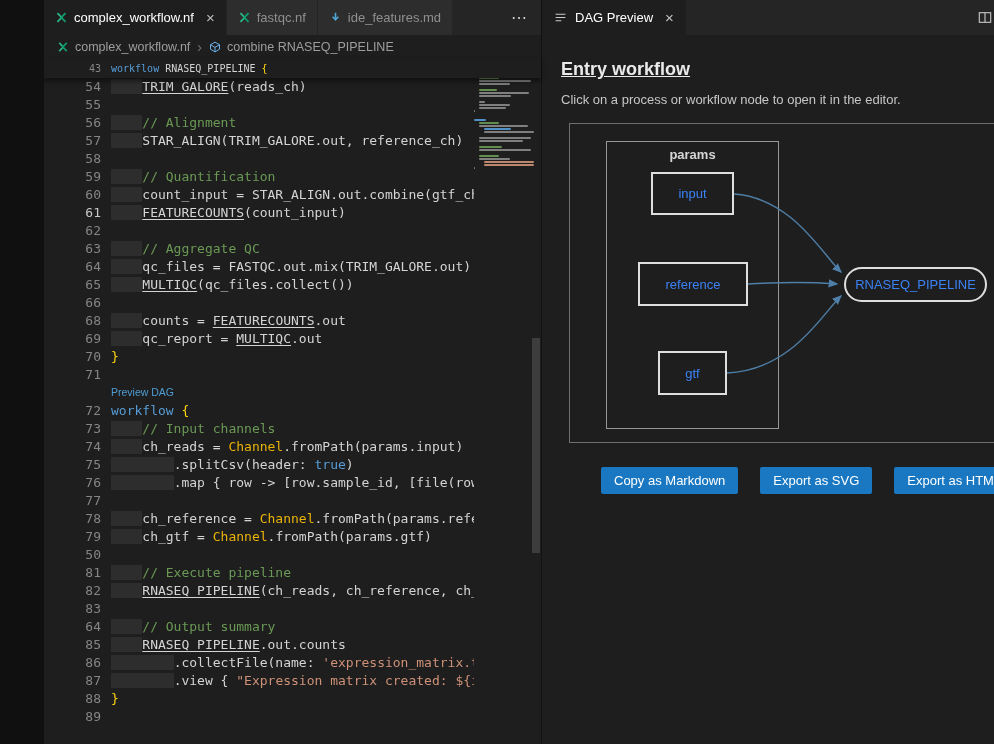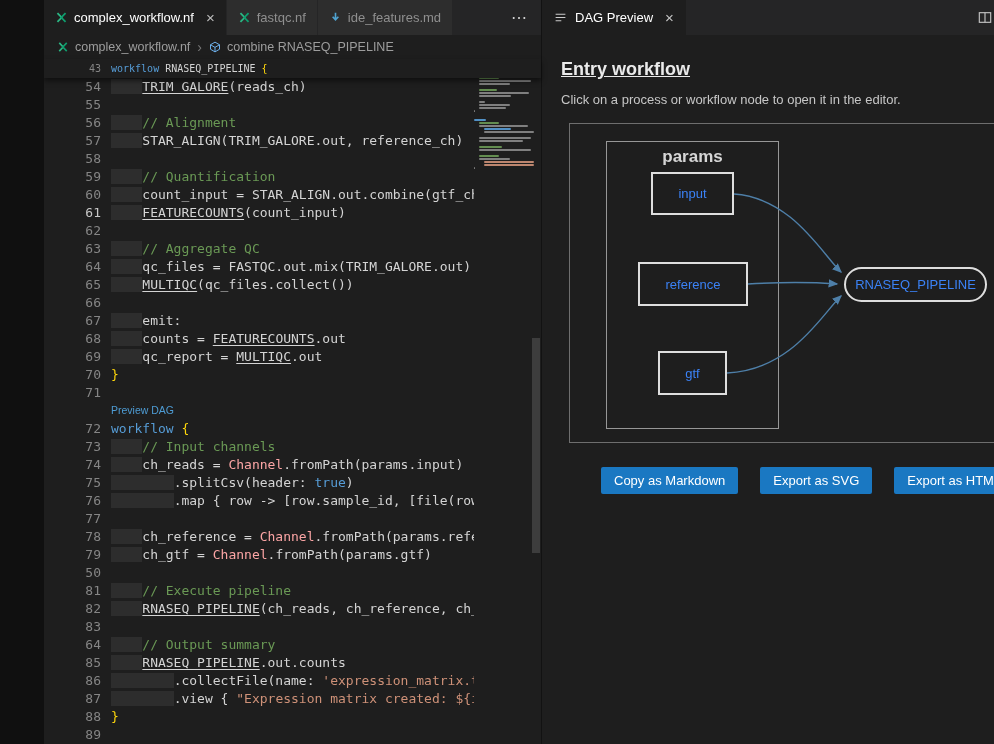--- a/index.html
+++ b/index.html
@@ -28,21 +28,21 @@
   .codetext{white-space:pre;}
 
   .code{position:absolute;top:78px;left:0;right:67px;bottom:0;overflow:hidden;font-size:13px;}
   .row{height:18px;line-height:18px;display:flex;white-space:pre;}
   .row.current .gut{color:#c8c8c8;}
   .tok{white-space:pre;}
   .tok.ind{background:rgba(255,255,255,0.07);}
   .tok.kw{color:#569cd6;}
   .tok.cm{color:#6a9955;}
   .tok.st{color:#ce9178;}
-  .tok.ty{color:#fca5a5;}
+  .tok.ty{color:#eab308;}
   .tok.br{color:#ffd70b;}
   .tok.u{color:#d4d4d4;text-decoration:underline;text-underline-offset:2px;}
   .lens{font-family:"Liberation Sans",sans-serif;font-size:10.5px;color:#4e9cd4;line-height:17px;cursor:pointer;}
 
   .minimap{position:absolute;top:60px;right:10px;width:57px;bottom:0;background:#1e1e1e;padding-top:2px;}
   .mbar{height:2px;margin-bottom:1px;border-radius:1px;}
   .vscroll{position:absolute;top:60px;right:0;width:10px;bottom:0;}
   .vthumb{position:absolute;top:278px;height:215px;left:1px;right:1px;background:rgba(121,121,121,0.35);}
 
   
@@ -51,21 +51,21 @@
   .panel-tab{display:flex;align-items:center;gap:8px;padding:0 12px;background:#1e1e1e;color:#fff;font-size:13px;cursor:pointer;}
   .panel-tab .close{color:#c5c5c5;font-size:15px;margin-left:4px;}
   .panel-actions{margin-left:auto;display:flex;align-items:center;gap:16px;padding-right:14px;color:#c5c5c5;}
   .panel-actions .more{font-size:16px;cursor:pointer;}
   .panel-body{padding:14px 19px 0 19px;}
   .panel-title{font-size:18px;font-weight:bold;color:#eaeaea;margin:10px 0 0 0;text-decoration:underline;}
   .panel-desc{font-size:13px;color:#c6c6c6;margin:12px 0 0 0;}
 
   .dag{position:relative;margin:16px 0 0 8px;width:448px;height:320px;border:1px solid #6e6e6e;background:#1e1e1e;}
   .params-box{position:absolute;left:36px;top:17px;width:173px;height:288px;border:1px solid #979797;}
-  .params-label{position:absolute;top:5px;left:0;right:0;text-align:center;color:#d6d6d6;font-size:17px;font-weight:bold;}
+  .params-label{position:absolute;top:5px;left:0;right:0;text-align:center;color:#d6d6d6;font-size:13px;font-weight:bold;}
   .dnode{position:absolute;display:flex;align-items:center;justify-content:center;border:2px solid #dedede;
          background:#1e1e1e;color:#3b82f6;font-size:13px;z-index:2;cursor:pointer;}
   .n-input{left:81px;top:48px;width:83px;height:43px;}
   .n-reference{left:68px;top:138px;width:110px;height:44px;}
   .n-gtf{left:88px;top:227px;width:69px;height:44px;}
   .n-pipeline{left:274px;top:143px;width:143px;height:35px;border-radius:18px;}
   .edges{position:absolute;left:0;top:0;z-index:1;}
   .edge{fill:none;stroke:var(--edge);stroke-width:1.4px;}
   .arrow{fill:var(--edge);}
 
@@ -130,21 +130,20 @@
         <div class="row"><span class="gut">57</span><span class="codetext"><span class="tok ind">    </span><span class="tok">STAR_ALIGN(TRIM_GALORE.out, reference_ch)</span></span></div>
         <div class="row"><span class="gut">58</span><span class="codetext"></span></div>
         <div class="row"><span class="gut">59</span><span class="codetext"><span class="tok ind">    </span><span class="tok cm">// Quantification</span></span></div>
         <div class="row"><span class="gut">60</span><span class="codetext"><span class="tok ind">    </span><span class="tok">count_input = STAR_ALIGN.out.combine(gtf_ch)</span></span></div>
         <div class="row current"><span class="gut">61</span><span class="codetext"><span class="tok ind">    </span><span class="tok u">FEATURECOUNTS</span><span class="tok">(count_input)</span></span></div>
         <div class="row"><span class="gut">62</span><span class="codetext"></span></div>
         <div class="row"><span class="gut">63</span><span class="codetext"><span class="tok ind">    </span><span class="tok cm">// Aggregate QC</span></span></div>
         <div class="row"><span class="gut">64</span><span class="codetext"><span class="tok ind">    </span><span class="tok">qc_files = FASTQC.out.mix(TRIM_GALORE.out)</span></span></div>
         <div class="row"><span class="gut">65</span><span class="codetext"><span class="tok ind">    </span><span class="tok u">MULTIQC</span><span class="tok">(qc_files.collect())</span></span></div>
         <div class="row"><span class="gut">66</span><span class="codetext"></span></div>
-        <div class="row"><span class="gut">67</span><span class="codetext"><span class="tok ind">    </span><span class="tok">emit:</span></span></div>
         <div class="row"><span class="gut">68</span><span class="codetext"><span class="tok ind">    </span><span class="tok">counts = </span><span class="tok u">FEATURECOUNTS</span><span class="tok">.out</span></span></div>
         <div class="row"><span class="gut">69</span><span class="codetext"><span class="tok ind">    </span><span class="tok">qc_report = </span><span class="tok u">MULTIQC</span><span class="tok">.out</span></span></div>
         <div class="row"><span class="gut">70</span><span class="codetext"><span class="tok br">}</span></span></div>
         <div class="row"><span class="gut">71</span><span class="codetext"></span></div>
         <div class="row"><span class="gut"></span><span class="lens">Preview DAG</span></div>
         <div class="row"><span class="gut">72</span><span class="codetext"><span class="tok kw">workflow</span><span class="tok"> </span><span class="tok br">{</span></span></div>
         <div class="row"><span class="gut">73</span><span class="codetext"><span class="tok ind">    </span><span class="tok cm">// Input channels</span></span></div>
         <div class="row"><span class="gut">74</span><span class="codetext"><span class="tok ind">    </span><span class="tok">ch_reads = </span><span class="tok ty">Channel</span><span class="tok">.fromPath(params.input)</span></span></div>
         <div class="row"><span class="gut">75</span><span class="codetext"><span class="tok ind">        </span><span class="tok">.splitCsv(header: </span><span class="tok kw">true</span><span class="tok">)</span></span></div>
         <div class="row"><span class="gut">76</span><span class="codetext"><span class="tok ind">        </span><span class="tok">.map { row -&gt; [row.sample_id, [file(row.fa</span></span></div>

